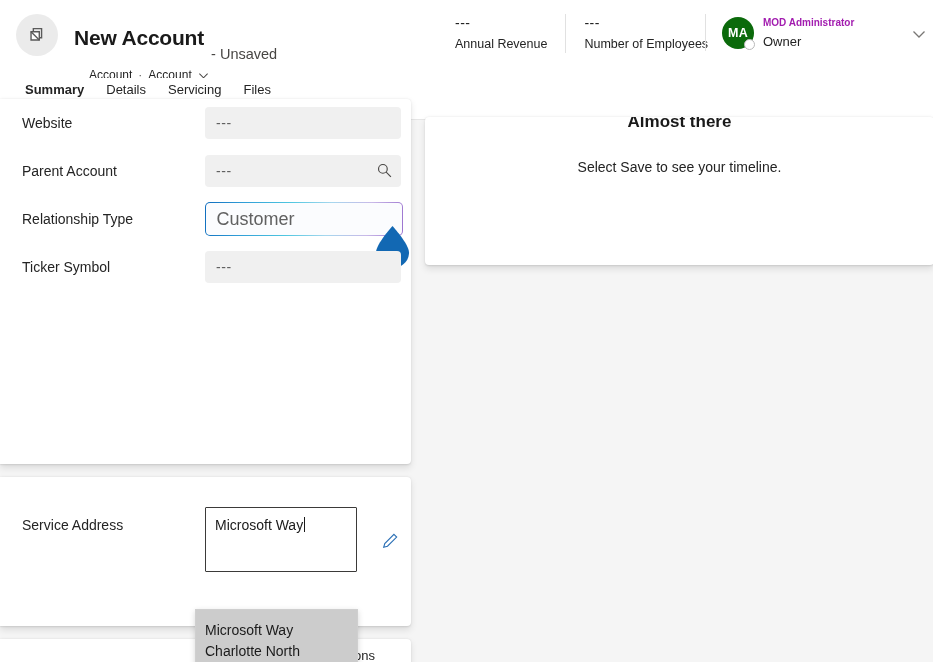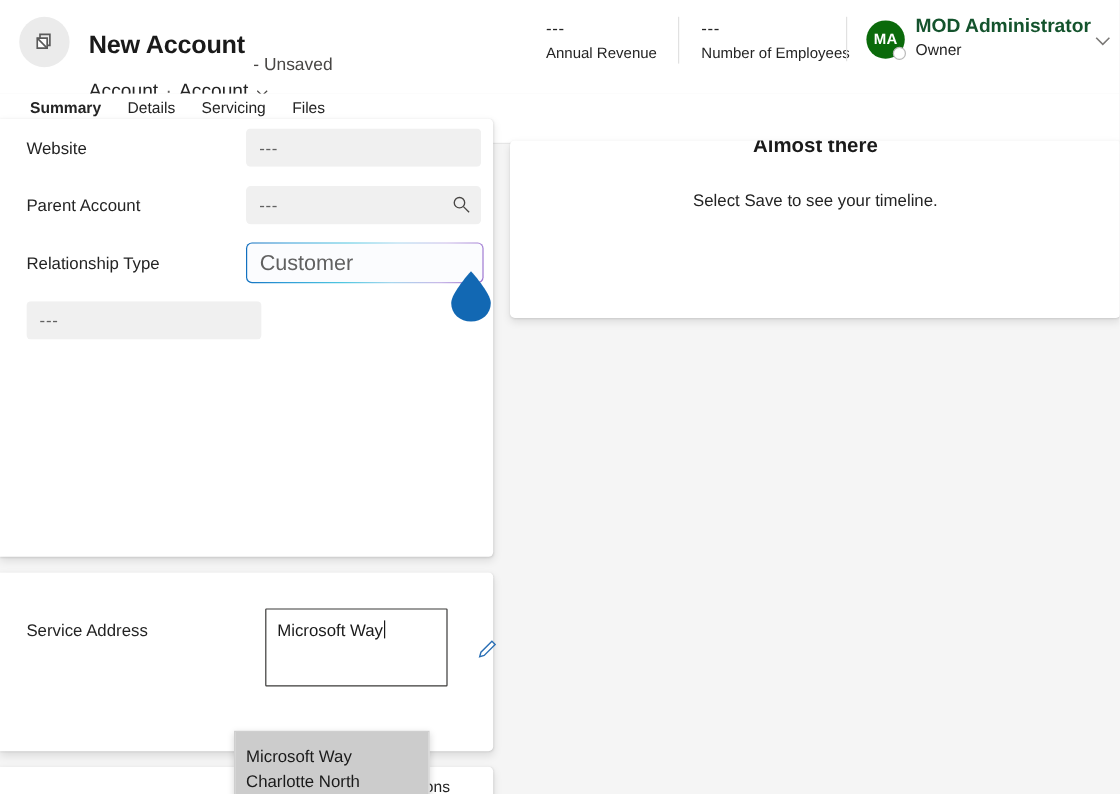--- a/index.html
+++ b/index.html
@@ -25,21 +25,21 @@
     flex: 0 0 auto;
   }
   .hdr-titles { margin-left: 16px; margin-top: 0px; }
   .title-row { display: flex; align-items: center; }
   .rec-title {
     font-size: 21px; font-weight: bold; color: #1a1a1a; letter-spacing: -0.2px;
   }
   .rec-sub-unsaved { font-size: 14.5px; color: #484644; margin-left: 7px; margin-top: 32px; }
   .breadcrumb-row {
     display: flex; align-items: center; margin-top: 6px;
-    font-size: 16px; color: #242424;
+    font-size: 12px; color: #242424; margin-left: 15px;
   }
   .bc-sep { margin: 0 6px; color: #605e5c; }
   .bc-chev { margin-left: 6px; display: inline-flex; }
 
   .hdr-stats {
     position: absolute; left: 455px; top: 14px;
     display: flex; align-items: flex-start;
   }
   .stat { padding: 0 18px 0 0; min-width: 90px; }
   .stat + .stat { border-left: 1px solid #e1e1e1; padding-left: 18px; }
@@ -57,21 +57,21 @@
     background: #0b6a0b; color: #fff;
     display: flex; align-items: center; justify-content: center;
     font-size: 12.5px; font-weight: bold; letter-spacing: 0.2px;
   }
   .owner-presence {
     position: absolute; right: -1px; bottom: -1px;
     width: 11px; height: 11px; border-radius: 50%;
     background: #fff; border: 1.5px solid #b9b9b9;
   }
   .owner-txt { margin-left: 9px; }
-  .owner-name { font-size: 16px; font-weight: bold; color: #14532d; line-height: 18px; }
+  .owner-name { font-size: 10px; font-weight: bold; color: #a21caf; line-height: 18px; }
   .owner-role { font-size: 13px; color: #242424; line-height: 18px; margin-top: 1px; }
   .owner-chev { position: absolute; left: 205px; top: 12px; }
 
   
   .tabs {
     position: absolute; top: 78px; left: 0; width: 933px; height: 42px;
     background: #ffffff;
     display: flex; align-items: flex-start; padding-left: 14px;
     border-bottom: 1px solid #e6e6e6;
   }
@@ -142,21 +142,21 @@
   
   .card-address {
     position: absolute; left: 0; top: 356px; width: 411px; height: 149px;
     border-radius: 0 4px 4px 0;
     padding: 0 22px;
   }
   .section-head {
     font-size: 12.5px; font-weight: bold; color: #242424;
     letter-spacing: 0.5px; padding-top: 20px;
   }
-  .addr-row { display: flex; align-items: flex-start; margin-top: 30px; gap: 16px; }
+  .addr-row { display: flex; align-items: flex-start; margin-top: 30px; }
   .addr-lbl { width: 183px; flex: 0 0 183px; font-size: 14px; color: #242424; padding-top: 10px; }
   .addr-input-wrap { position: relative; }
   .addr-input {
     width: 152px; height: 65px; background: #ffffff;
     border: 1px solid #3b3a39; border-radius: 1px;
     padding: 9px 8px 0 9px;
     font-size: 14px; color: #1a1a1a;
     position: relative;
   }
   .caret {
@@ -316,20 +316,21 @@
             </div>
             <span class="droplet">
               <svg width="43" height="45" viewBox="0 0 43 45">
                 <path d="M21.5 2 C21.5 2, 38 20, 38 28.5 C38 37.6, 30.6 44, 21.5 44 C12.4 44, 5 37.6, 5 28.5 C5 20, 21.5 2, 21.5 2 Z" fill="#1268b3"></path>
               </svg>
             </span>
           </div>
         </div>
 
         <div class="field-row">
+          <div class="field-lbl">Ticker Symbol</div>
           <div class="field-ctl">
             <div class="fld empty">---</div>
           </div>
         </div>
 
       </div>
 
       <div class="card card-address">
         <div class="addr-row">
           <div class="addr-lbl">Service Address</div>

